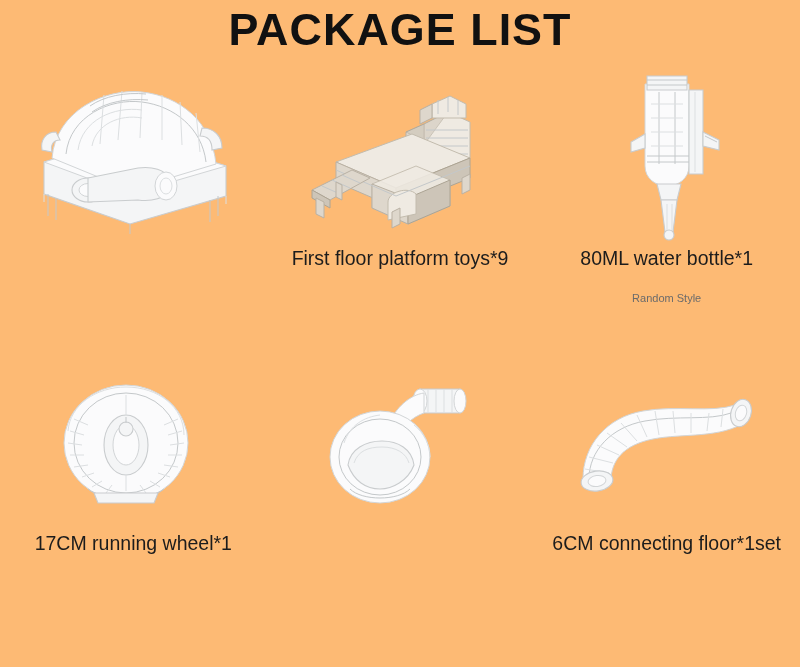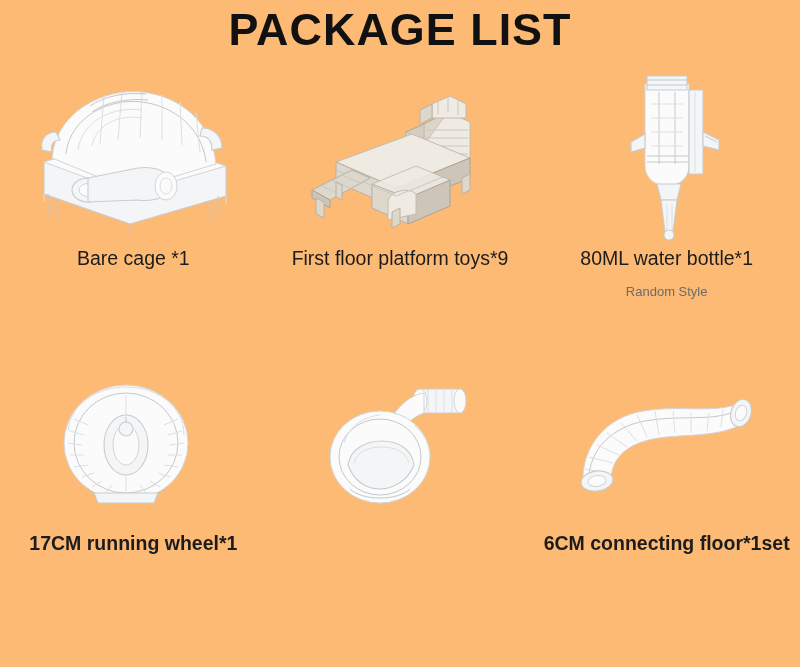--- a/index.html
+++ b/index.html
@@ -55,24 +55,24 @@
     position: relative;
   }
   .caption {
     font-size: 19.5px;
     color: #1c1c1c;
     text-align: center;
     line-height: 24px;
     white-space: nowrap;
   }
   .subcaption {
-    font-size: 13px;
+    font-size: 11px;
     color: #6b6b6b;
     text-align: center;
-    margin-top: 14px;
+    margin-top: 22px;
   }
   
   .glass {
     fill: #f4f5f6;
     stroke: #c9ccce;
     stroke-width: 1.1;
   }
   .glass-light {
     fill: #fbfbfc;
     stroke: #d2d5d7;
@@ -97,21 +97,21 @@
     fill: none;
     stroke: #c4c8ca;
     stroke-width: 1;
   }
   .line-soft {
     fill: none;
     stroke: #dcdfe1;
     stroke-width: 1;
   }
   .row2 .art { height: 175px; }
-  .row2 .caption { font-size: 19.5px; font-weight: bold; }
+  .row2 .caption { font-size: 19.5px; }
 </style>
 </head>
 <body>
 
 <div class="page">
 
   <div class="title">PACKAGE LIST</div>
 
   <div class="grid">
 
@@ -148,21 +148,20 @@
           <ellipse class="line-soft" cx="140" cy="120" rx="6" ry="8"></ellipse>
 
           <path class="line" d="M22 128 L22 150"></path>
           <path class="line" d="M30 132 L30 154"></path>
           <path class="line" d="M192 130 L192 150"></path>
           <path class="line" d="M184 134 L184 156"></path>
           <path class="line" d="M104 158 L104 168"></path>
           <path class="line-soft" d="M18 128 L18 136 M200 130 L200 138"></path>
         </svg>
       </div>
-      <div class="caption">Bare cage *1</div>
     </div>
 
     <div class="cell">
       <div class="art">
         <svg width="215" height="170" viewBox="0 0 215 170">
 
           <path class="beige-light" d="M132 58 L156 46 L178 56 L178 92 L132 92 Z"></path>
           <path class="beige" d="M132 58 L132 92 L114 100 L114 66 Z"></path>
           <path class="beige-dark" d="M132 58 L114 66 L134 76 L156 46 Z" opacity="0.55"></path>
 

